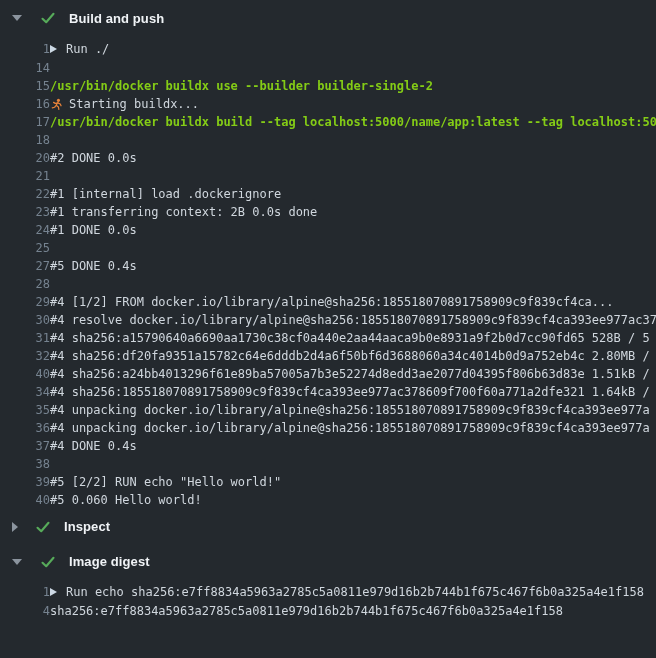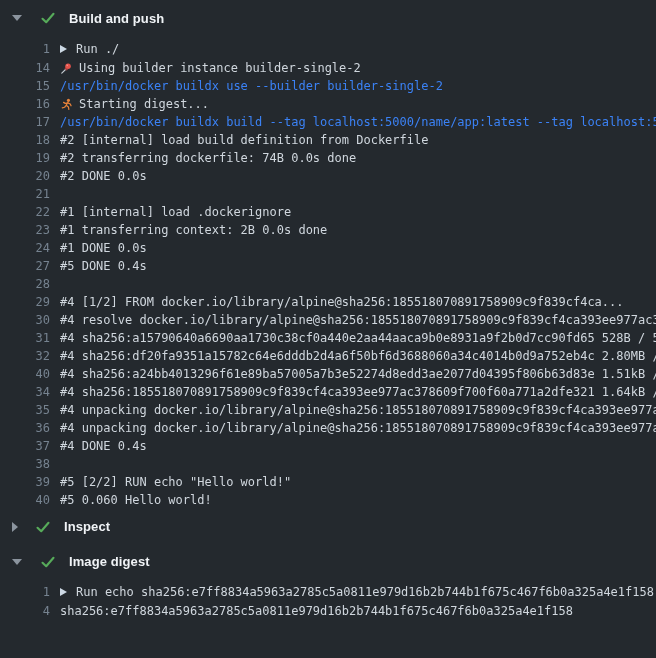--- a/index.html
+++ b/index.html
@@ -35,23 +35,23 @@
   .log-line {
     display:flex; height:18px; line-height:18px;
     font-family:"DejaVu Sans Mono","Liberation Mono",monospace;
     font-size:12px; white-space:pre; overflow:hidden;
   }
   .log-line.group-line { height:20px; line-height:20px; }
   .line-num {
     width:50px; min-width:50px; text-align:right;
     color:#768390; cursor:pointer; user-select:none;
   }
-  .line-content { margin-left:10px; color:#d0d7de; display:flex; align-items:center; overflow:hidden; }
+  .line-content { color:#d0d7de; display:flex; align-items:center; overflow:hidden; }
   .line-content .txt { white-space:pre; }
-  .log-line.cmd .txt { color:#3b82f6; }
+  .log-line.cmd .txt { color:#84cc16;font-weight:bold; }
   .group-caret {
     display:inline-block; width:0; height:0; flex:0 0 auto;
     border-top:4px solid transparent; border-bottom:4px solid transparent;
     border-left:7px solid #cdd9e5; margin-right:9px; cursor:pointer;
   }
   .emoji { flex:0 0 auto; margin-right:6px; }
 </style>
 </head>
 <body>
 
@@ -67,67 +67,50 @@
     <div class="section-body">
   <div class="log-line group-line">
     <span class="line-num">1</span>
     <span class="line-content"><span class="group-caret"></span>
       <span class="txt">Run ./</span>
     </span>
   </div>
 
   <div class="log-line">
     <span class="line-num">14</span>
-    <span class="line-content">
-      <svg class="emoji" width="13" height="13" viewBox="0 0 16 16">
-              <path d="M2.2 13.8 L6.8 9.2" stroke="#c6ccd2" stroke-width="1.4" stroke-linecap="round"></path>
-              <path d="M5.6 8.2 L7.9 10.5 L10 9.6 L6.5 6.1 Z" fill="#a03c3c"></path>
-              <circle cx="9.9" cy="5.1" r="3.4" fill="#e5534b"></circle>
-              <circle cx="8.9" cy="4.1" r="1" fill="#f2928c"></circle>
-            </svg><span class="txt">Using builder instance builder-single-2</span>
-    </span>
   </div>
 
   <div class="log-line cmd">
     <span class="line-num">15</span>
     <span class="line-content">
       <span class="txt">/usr/bin/docker buildx use --builder builder-single-2</span>
     </span>
   </div>
 
   <div class="log-line">
     <span class="line-num">16</span>
     <span class="line-content">
       <svg class="emoji" width="13" height="13" viewBox="0 0 16 16">
               <circle cx="10.4" cy="2.9" r="1.9" fill="#e8833a"></circle>
               <path d="M9.8 5 L7.6 9 M9.6 6 L12.6 7.4 L13.6 9.6 M9.6 6 L6.4 6.6 L4.4 5.4 M7.6 9 L10.4 11.2 L10.9 14 M7.6 9 L5.6 11.4 L2.8 12.2" fill="none" stroke="#e8833a" stroke-width="1.5" stroke-linecap="round" stroke-linejoin="round"></path>
-            </svg><span class="txt">Starting digest...</span>
+            </svg><span class="txt">Starting buildx...</span>
     </span>
   </div>
 
   <div class="log-line cmd">
     <span class="line-num">17</span>
     <span class="line-content">
       <span class="txt">/usr/bin/docker buildx build --tag localhost:5000/name/app:latest --tag localhost:50</span>
     </span>
   </div>
 
   <div class="log-line">
     <span class="line-num">18</span>
-    <span class="line-content">
-      <span class="txt">#2 [internal] load build definition from Dockerfile</span>
-    </span>
-  </div>
-
-  <div class="log-line">
-    <span class="line-num">19</span>
-    <span class="line-content">
-      <span class="txt">#2 transferring dockerfile: 74B 0.0s done</span>
-    </span>
-  </div>
+  </div>
+
 
   <div class="log-line">
     <span class="line-num">20</span>
     <span class="line-content">
       <span class="txt">#2 DONE 0.0s</span>
     </span>
   </div>
 
   <div class="log-line">
     <span class="line-num">21</span>
@@ -150,20 +133,26 @@
     </span>
   </div>
 
   <div class="log-line">
     <span class="line-num">24</span>
     <span class="line-content">
       <span class="txt">#1 DONE 0.0s</span>
     </span>
   </div>
 
+  <div class="log-line">
+    <span class="line-num">25</span>
+    <span class="line-content">
+      <span class="txt"></span>
+    </span>
+  </div>
 
 
   <div class="log-line">
     <span class="line-num">27</span>
     <span class="line-content">
       <span class="txt">#5 DONE 0.4s</span>
     </span>
   </div>
 
   <div class="log-line">

